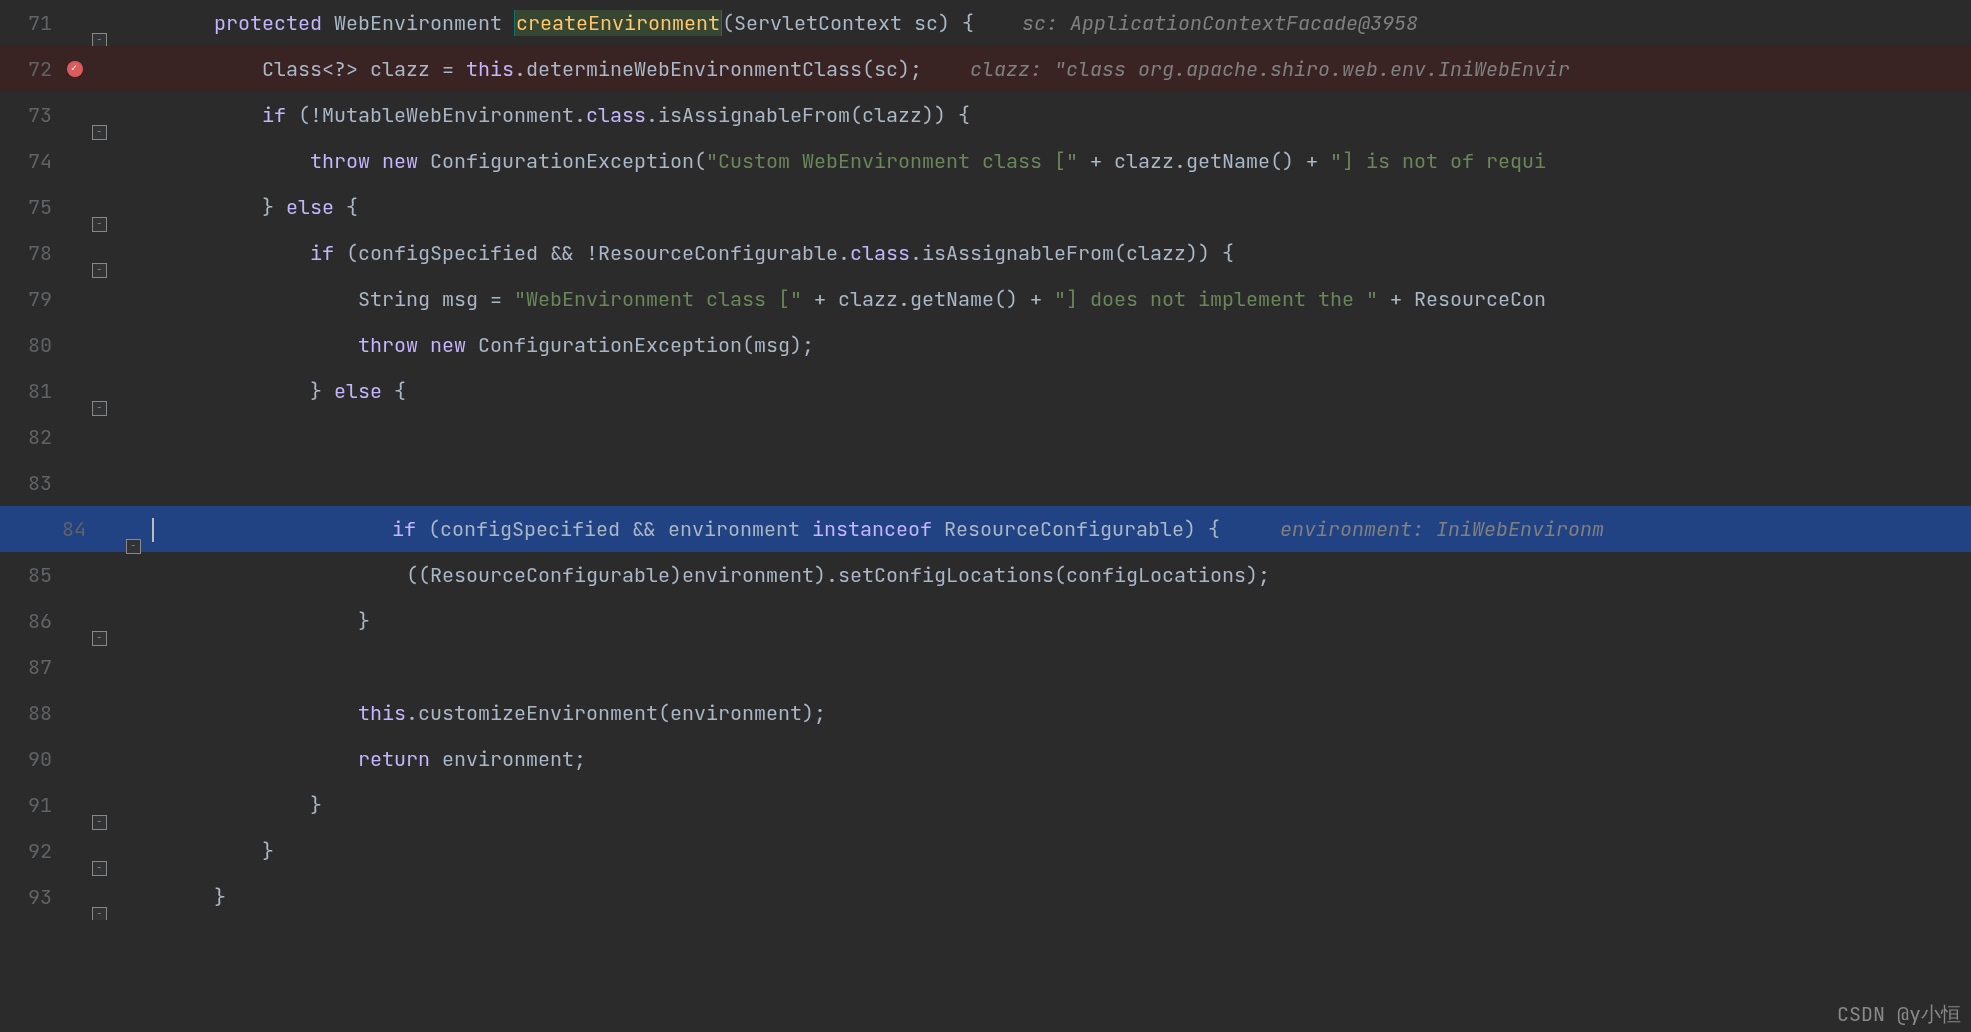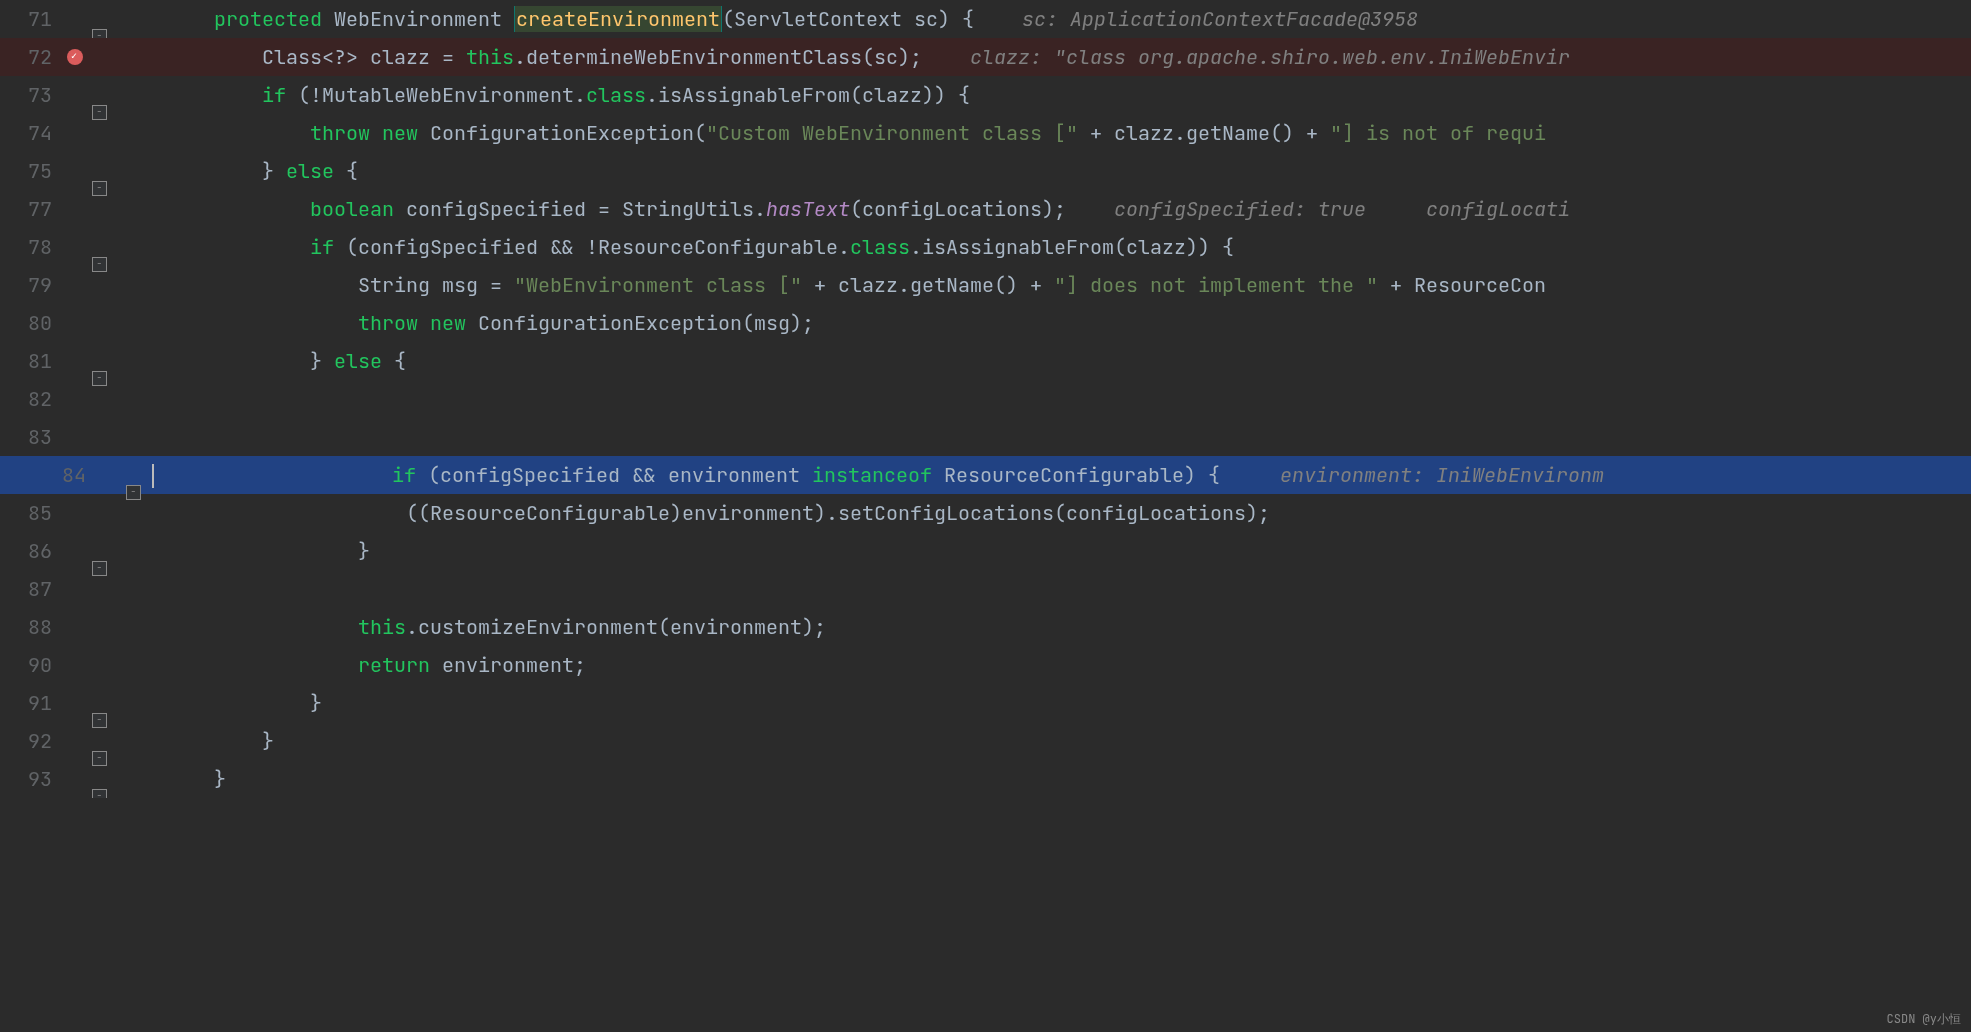--- a/index.html
+++ b/index.html
@@ -1,47 +1,46 @@
 <!DOCTYPE html>
 <html><head>
 <meta charset="utf-8">
 <style>
   html,body{margin:0;padding:0;background:#2b2b2b;color:#a9b7c6;font-family:'JetBrains Mono',Menlo,Consolas,monospace;font-size:20px;overflow:hidden;}
   .editor{display:flex;flex-direction:column;width:1971px;}
-  .line{display:flex;height:38px;align-items:center;white-space:pre;position:relative;}
+  .line{display:flex;height:46px;align-items:center;white-space:pre;position:relative;}
   .line.bp{background:#3a2323;justify-content:flex-end;}
   .line.current{background:#214283;padding-left:34px;}
   .ln{width:42px;text-align:right;color:#606366;padding-right:10px;flex:0 0 52px;font-family:inherit;}
   .bpcol{width:26px;flex:0 0 26px;display:flex;align-items:center;justify-content:center;}
   .bpdot{width:16px;height:16px;border-radius:50%;background:#db5c5c;position:relative;}
   .bpdot::after{content:'✓';position:absolute;color:#fff;font-size:10px;left:4px;top:0;}
   .foldcol{width:22px;flex:0 0 22px;position:relative;}
   .fold-line{position:absolute;left:10px;top:0;bottom:0;width:1px;background:#555;}
   .fold-btn{position:absolute;left:4px;top:10px;width:13px;height:13px;border:1px solid #888;background:#313335;font-size:10px;line-height:11px;text-align:center;color:#888;}
   .code{flex:1;overflow:hidden;padding-left:8px;}
   .cursor{display:inline-block;width:2px;height:24px;background:#bbb;vertical-align:middle;margin-right:-2px;}
   
-  .kw{color:#22c55e;}
+  .kw{color:#c4b5fd;}
   .str{color:#6a8759;}
   .fn{color:#ffc66d;}
   .it{font-style:italic;color:#b389c5;}
   .cmt{color:#808080;font-style:italic;}
   .box{border:1px solid #0f766e;background:rgba(72,112,60,0.4);padding:0 1px;}
-  .watermark{position:fixed;right:10px;bottom:4px;font-size:12px;color:#888;}
+  .watermark{position:fixed;right:10px;bottom:4px;font-size:20px;color:#888;}
 </style>
 </head>
 <body>
 
 <div class="editor" id="editor">
     <div class="line"><div class="ln">71</div><div class="bpcol"></div><div class="foldcol"><div class="fold-line"></div><div class="fold-btn">−</div></div><div class="code"><span>        </span><span class="kw">protected </span><span>WebEnvironment </span><span class="fn box">createEnvironment</span><span>(ServletContext sc) {    </span><span class="cmt">sc: ApplicationContextFacade@3958</span></div></div>
     <div class="line bp"><div class="ln">72</div><div class="bpcol"><div class="bpdot"></div></div><div class="foldcol"><div class="fold-line"></div></div><div class="code"><span>            Class&lt;?&gt; clazz = </span><span class="kw">this</span><span>.determineWebEnvironmentClass(sc);    </span><span class="cmt">clazz: "class org.apache.shiro.web.env.IniWebEnvir</span></div></div>
     <div class="line"><div class="ln">73</div><div class="bpcol"></div><div class="foldcol"><div class="fold-line"></div><div class="fold-btn">−</div></div><div class="code"><span>            </span><span class="kw">if </span><span>(!MutableWebEnvironment.</span><span class="kw">class</span><span>.isAssignableFrom(clazz)) {</span></div></div>
     <div class="line"><div class="ln">74</div><div class="bpcol"></div><div class="foldcol"><div class="fold-line"></div></div><div class="code"><span>                </span><span class="kw">throw new </span><span>ConfigurationException(</span><span class="str">"Custom WebEnvironment class ["</span><span> + clazz.getName() + </span><span class="str">"] is not of requi</span></div></div>
     <div class="line"><div class="ln">75</div><div class="bpcol"></div><div class="foldcol"><div class="fold-line"></div><div class="fold-btn">−</div></div><div class="code"><span>            } </span><span class="kw">else </span><span>{</span></div></div>
-    <div class="line"><div class="ln">77</div><div class="bpcol"></div><div class="foldcol"><div class="fold-line"></div></div><div class="code"><span>                </span><span class="kw">boolean </span><span>configSpecified = StringUtils.</span><span class="it">hasText</span><span>(configLocations);    </span><span class="cmt">configSpecified: true     configLocati</span></div></div>
     <div class="line"><div class="ln">78</div><div class="bpcol"></div><div class="foldcol"><div class="fold-line"></div><div class="fold-btn">−</div></div><div class="code"><span>                </span><span class="kw">if </span><span>(configSpecified &amp;&amp; !ResourceConfigurable.</span><span class="kw">class</span><span>.isAssignableFrom(clazz)) {</span></div></div>
     <div class="line"><div class="ln">79</div><div class="bpcol"></div><div class="foldcol"><div class="fold-line"></div></div><div class="code"><span>                    String msg = </span><span class="str">"WebEnvironment class ["</span><span> + clazz.getName() + </span><span class="str">"] does not implement the "</span><span> + ResourceCon</span></div></div>
     <div class="line"><div class="ln">80</div><div class="bpcol"></div><div class="foldcol"><div class="fold-line"></div></div><div class="code"><span>                    </span><span class="kw">throw new </span><span>ConfigurationException(msg);</span></div></div>
     <div class="line"><div class="ln">81</div><div class="bpcol"></div><div class="foldcol"><div class="fold-line"></div><div class="fold-btn">−</div></div><div class="code"><span>                } </span><span class="kw">else </span><span>{</span></div></div>
     <div class="line"><div class="ln">82</div><div class="bpcol"></div><div class="foldcol"><div class="fold-line"></div></div></div>
     <div class="line"><div class="ln">83</div><div class="bpcol"></div><div class="foldcol"><div class="fold-line"></div></div></div>
     <div class="line current"><div class="ln">84</div><div class="bpcol"></div><div class="foldcol"><div class="fold-line"></div><div class="fold-btn">−</div></div><div class="code"><span class="cursor"></span><span>                    </span><span class="kw">if </span><span>(configSpecified &amp;&amp; environment </span><span class="kw">instanceof </span><span>ResourceConfigurable) {     </span><span class="cmt">environment: IniWebEnvironm</span></div></div>
     <div class="line"><div class="ln">85</div><div class="bpcol"></div><div class="foldcol"><div class="fold-line"></div></div><div class="code"><span>                        ((ResourceConfigurable)environment).setConfigLocations(configLocations);</span></div></div>
     <div class="line"><div class="ln">86</div><div class="bpcol"></div><div class="foldcol"><div class="fold-line"></div><div class="fold-btn">−</div></div><div class="code"><span>                    }</span></div></div>
     <div class="line"><div class="ln">87</div><div class="bpcol"></div><div class="foldcol"><div class="fold-line"></div></div><div class="code"><span></span></div></div>

